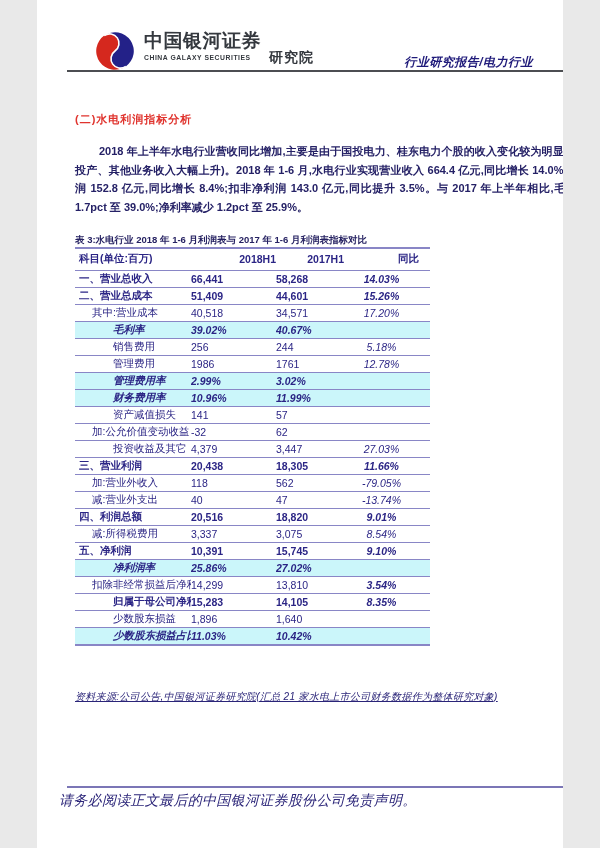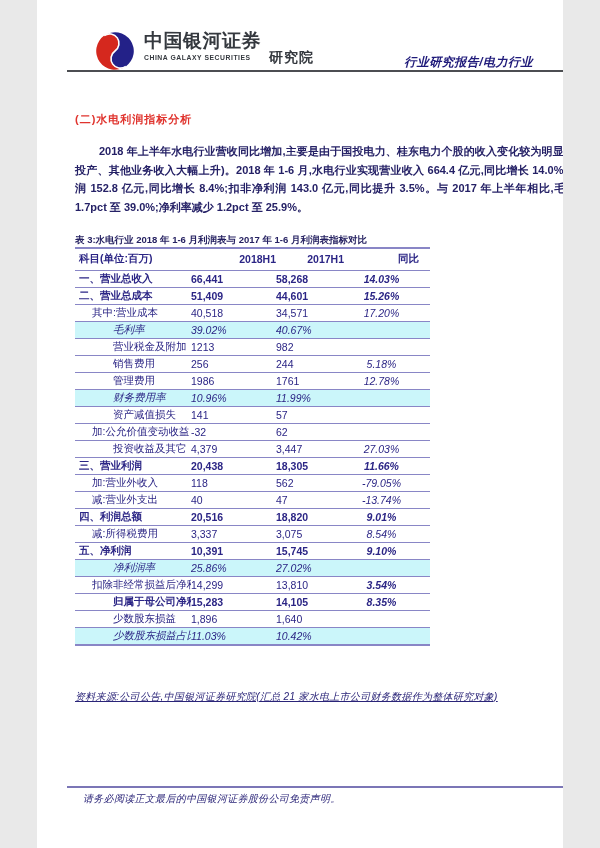--- a/index.html
+++ b/index.html
@@ -41,26 +41,26 @@
   .fin-table th.c-yoy { text-align:right; padding-right:11px; }
   .fin-table td {
     font-size:10.5px; color:#2b2585; height:17px; padding:1px 0;
     border-bottom:1px solid #8986c6; white-space:nowrap; overflow:hidden;
   }
   .fin-table tbody tr:last-child td { border-bottom:2px solid #8986c6; }
   td.td-num { text-align:left; }
   td.td-yoy { text-align:center; padding-right:11px; font-style:italic; }
   td.lvl0 { padding-left:4px; } td.lvl1 { padding-left:17px; } td.lvl2 { padding-left:38px; }
   tr.bold td { font-weight:bold; }
-  tr.hl td { background:#cbf6fa; font-weight:normal; font-style:italic; }
+  tr.hl td { background:#cbf6fa; font-weight:bold; font-style:italic; }
   td.yoy-b { font-weight:bold; }
   .table-source { position:absolute; top:690px; left:38px; font-size:10px; font-style:italic; color:#2a2478; letter-spacing:0.3px;text-decoration:underline; }
   
   .footer-line { position:absolute; top:786px; left:30px; width:536px; height:2px; background:#7b76b6; }
-  .disclaimer { position:absolute; top:792px; left:46px; font-size:10px; font-style:italic; color:#2a2478; letter-spacing:0.3px; }
+  .disclaimer { position:absolute; top:792px; left:22px; font-size:14px; font-style:italic; color:#2a2478; letter-spacing:0.3px; }
   .page-num {
     position:absolute; top:788px; left:544px; width:22px; height:20px; background:#2b2184;
     color:#ffffff; font-size:10px; font-weight:bold; text-align:center; line-height:20px;
   }
 </style>
 </head>
 <body>
 
 <div class="page">
 
@@ -120,38 +120,38 @@
           <td class="td-num">34,571</td>
           <td class="td-yoy">17.20%</td>
         </tr>
         <tr class="hl">
           <td class="td-label lvl2">毛利率</td>
           <td class="td-num">39.02%</td>
           <td class="td-num">40.67%</td>
           <td class="td-yoy"></td>
         </tr>
         <tr>
-          <td class="td-label lvl2">营业税金及附加</td>
-          <td class="td-num">1213</td>
-          <td class="td-num">982</td>
-          <td class="td-yoy"></td>
-        </tr>
-        <tr>
           <td class="td-label lvl2">销售费用</td>
           <td class="td-num">256</td>
           <td class="td-num">244</td>
           <td class="td-yoy">5.18%</td>
         </tr>
         <tr>
           <td class="td-label lvl2">管理费用</td>
           <td class="td-num">1986</td>
           <td class="td-num">1761</td>
           <td class="td-yoy">12.78%</td>
         </tr>
         <tr class="hl">
+          <td class="td-label lvl2">管理费用率</td>
+          <td class="td-num">2.99%</td>
+          <td class="td-num">3.02%</td>
+          <td class="td-yoy"></td>
+        </tr>
+        <tr class="hl">
           <td class="td-label lvl2">财务费用率</td>
           <td class="td-num">10.96%</td>
           <td class="td-num">11.99%</td>
           <td class="td-yoy"></td>
         </tr>
         <tr>
           <td class="td-label lvl2">资产减值损失</td>
           <td class="td-num">141</td>
           <td class="td-num">57</td>
           <td class="td-yoy"></td>

